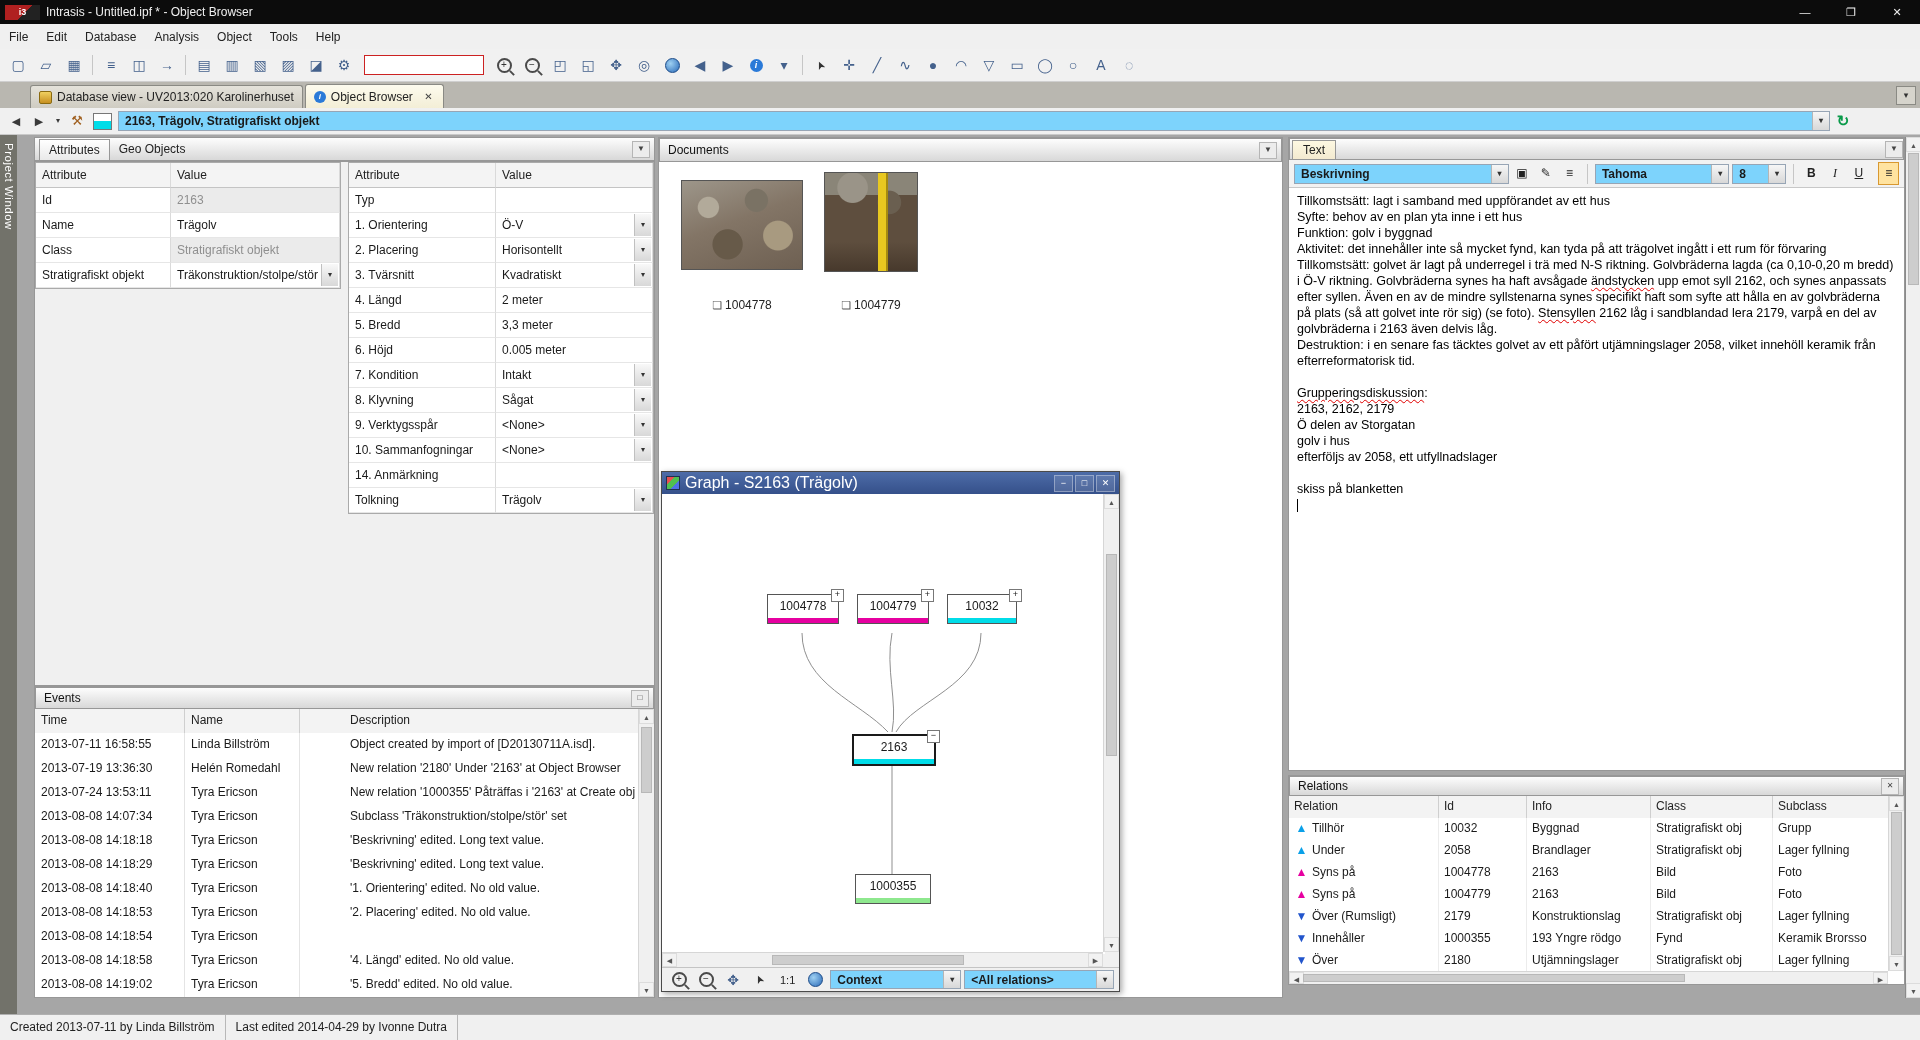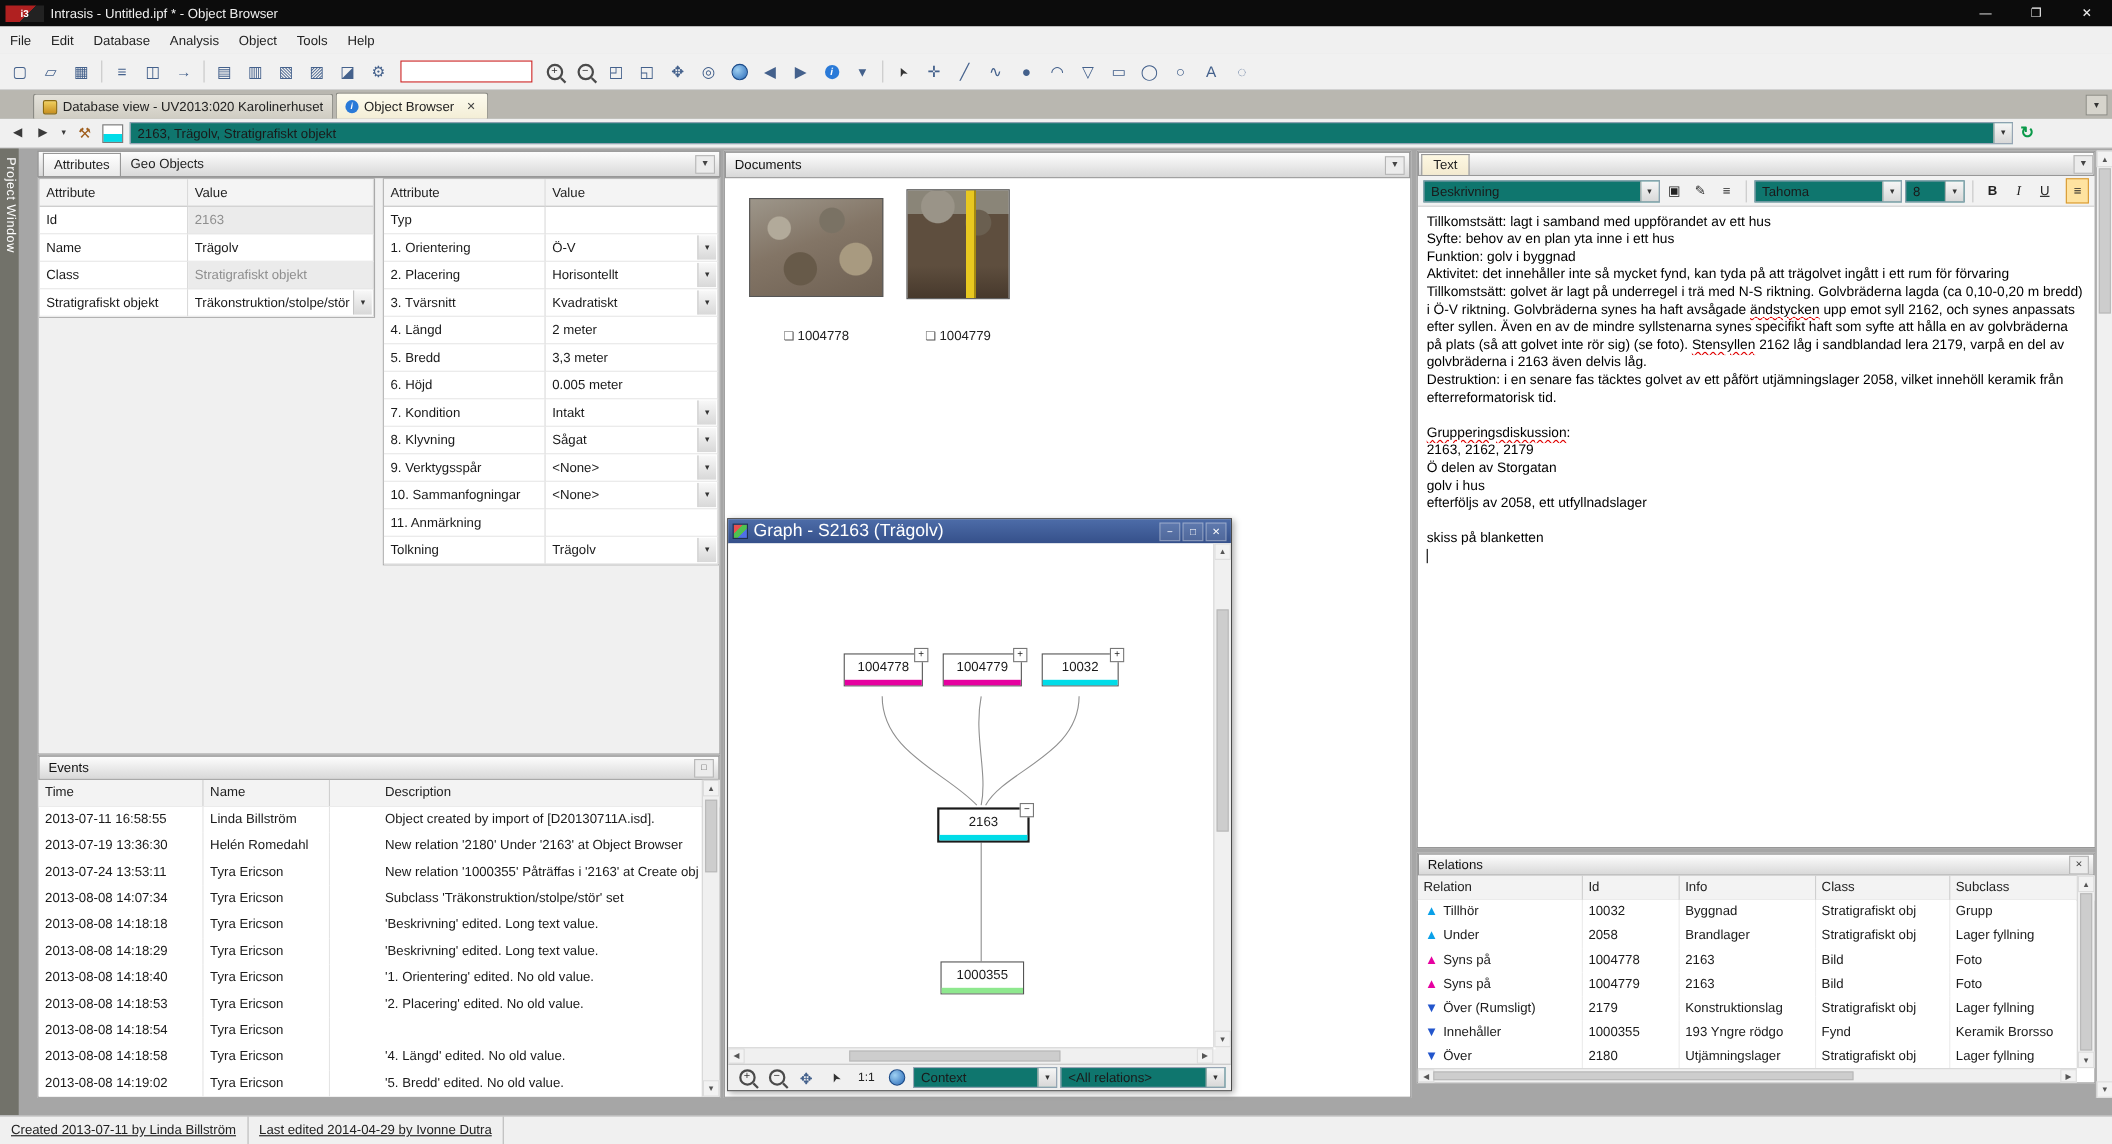--- a/index.html
+++ b/index.html
@@ -54,22 +54,22 @@
                line-height:16px;font-size:9px;background:#d6d4cc;border:1px solid #8a8a84;color:#333;}
   
   .navbar{position:absolute;left:0;top:108px;width:1920px;height:27px;background:#f0f0f0;
           border-bottom:1px solid #c9c9c9;display:flex;align-items:center;padding-left:6px;box-sizing:border-box;gap:3px;}
   .nav-btn{width:20px;height:20px;text-align:center;line-height:20px;font-size:11px;color:#3a3a3a;}
   .nav-btn.small{width:12px;font-size:8px;}
   .nav-btn.wrench{color:#a06020;font-size:13px;}
   .nav-btn.refresh{color:#0a9a4a;font-size:15px;font-weight:bold;}
   .swatch{width:17px;height:15px;border:1px solid #777;background:linear-gradient(#ffffff 0 50%,#00dce8 50%);
           flex:0 0 auto;margin:0 3px;}
-  .combo{height:20px;background:#0f766e;border:1px solid #97a5b5;display:flex;align-items:center;
-         position:relative;box-sizing:border-box;}
+  .combo{height:20px;background:#7dd3fc;border:1px solid #97a5b5;display:flex;align-items:center;
+         position:relative;box-sizing:border-box;font-weight:bold;}
   .combo .combo-text{padding:0 6px;white-space:nowrap;overflow:hidden;flex:1;}
   .combo .combo-btn{width:16px;align-self:stretch;background:linear-gradient(#f6f6f6,#d8d8d8);
                     border-left:1px solid #b5b5b5;text-align:center;font-size:8px;line-height:18px;color:#333;flex:0 0 auto;}
   .nav-combo{width:1712px;}
   
   .workspace{position:absolute;left:0;top:135px;width:1920px;height:879px;background:#a6a6a6;}
   .project-strip{position:absolute;left:0;top:0;width:17px;height:879px;background:#72726a;color:#fff;
                  writing-mode:vertical-rl;font-size:11.5px;padding-top:8px;letter-spacing:.5px;box-sizing:border-box;
                  text-align:left;line-height:17px;}
   
@@ -211,21 +211,21 @@
   .rcell.rsub{flex:1;border-right:none;}
   .rrow{display:flex;background:#fff;}
   #rrows{position:absolute;left:0;top:42px;right:16px;bottom:13px;overflow:hidden;}
   .arr{display:inline-block;width:15px;margin-right:3px;text-align:center;font-size:12px;font-weight:bold;}
   .rvscroll{right:0;top:20px;bottom:13px;}
   .rhscroll{left:0;right:16px;bottom:0;height:13px;}
   
   .main-vscroll{left:1905px;top:2px;height:861px;border-left:1px solid #8a8a8a;}
   
   .statusbar{position:absolute;left:0;top:1014px;width:1920px;height:26px;background:#f0f0f0;
-             border-top:1px solid #b0b0b0;display:flex;align-items:stretch;box-sizing:border-box;text-decoration:underline;}
+             border-top:1px solid #b0b0b0;display:flex;align-items:stretch;box-sizing:border-box;}
   .status-cell{line-height:24px;padding:0 10px;border-right:1px solid #b8b8b8;color:#222;white-space:nowrap;}
 </style>
 </head>
 <body>
 
 <div id="app">
 
   <div class="titlebar">
     <span class="app-icon">i3</span>
     <span class="title-text">Intrasis - Untitled.ipf * - Object Browser</span>
@@ -467,21 +467,21 @@
             </div>
             <div class="arow">
               <span class="acell alab">9. Verktygsspår</span>
               <span class="acell aval"><span class="vtext">&lt;None&gt;</span><span class="dd">▾</span></span>
             </div>
             <div class="arow">
               <span class="acell alab">10. Sammanfogningar</span>
               <span class="acell aval"><span class="vtext">&lt;None&gt;</span><span class="dd">▾</span></span>
             </div>
             <div class="arow">
-              <span class="acell alab">11. Anmärkning</span>
+              <span class="acell alab">14. Anmärkning</span>
               <span class="acell aval"><span class="vtext"></span></span>
             </div>
             <div class="arow">
               <span class="acell alab">Tolkning</span>
               <span class="acell aval"><span class="vtext">Trägolv</span><span class="dd">▾</span></span>
             </div>
           </div>
       </div>
     </div>
 

